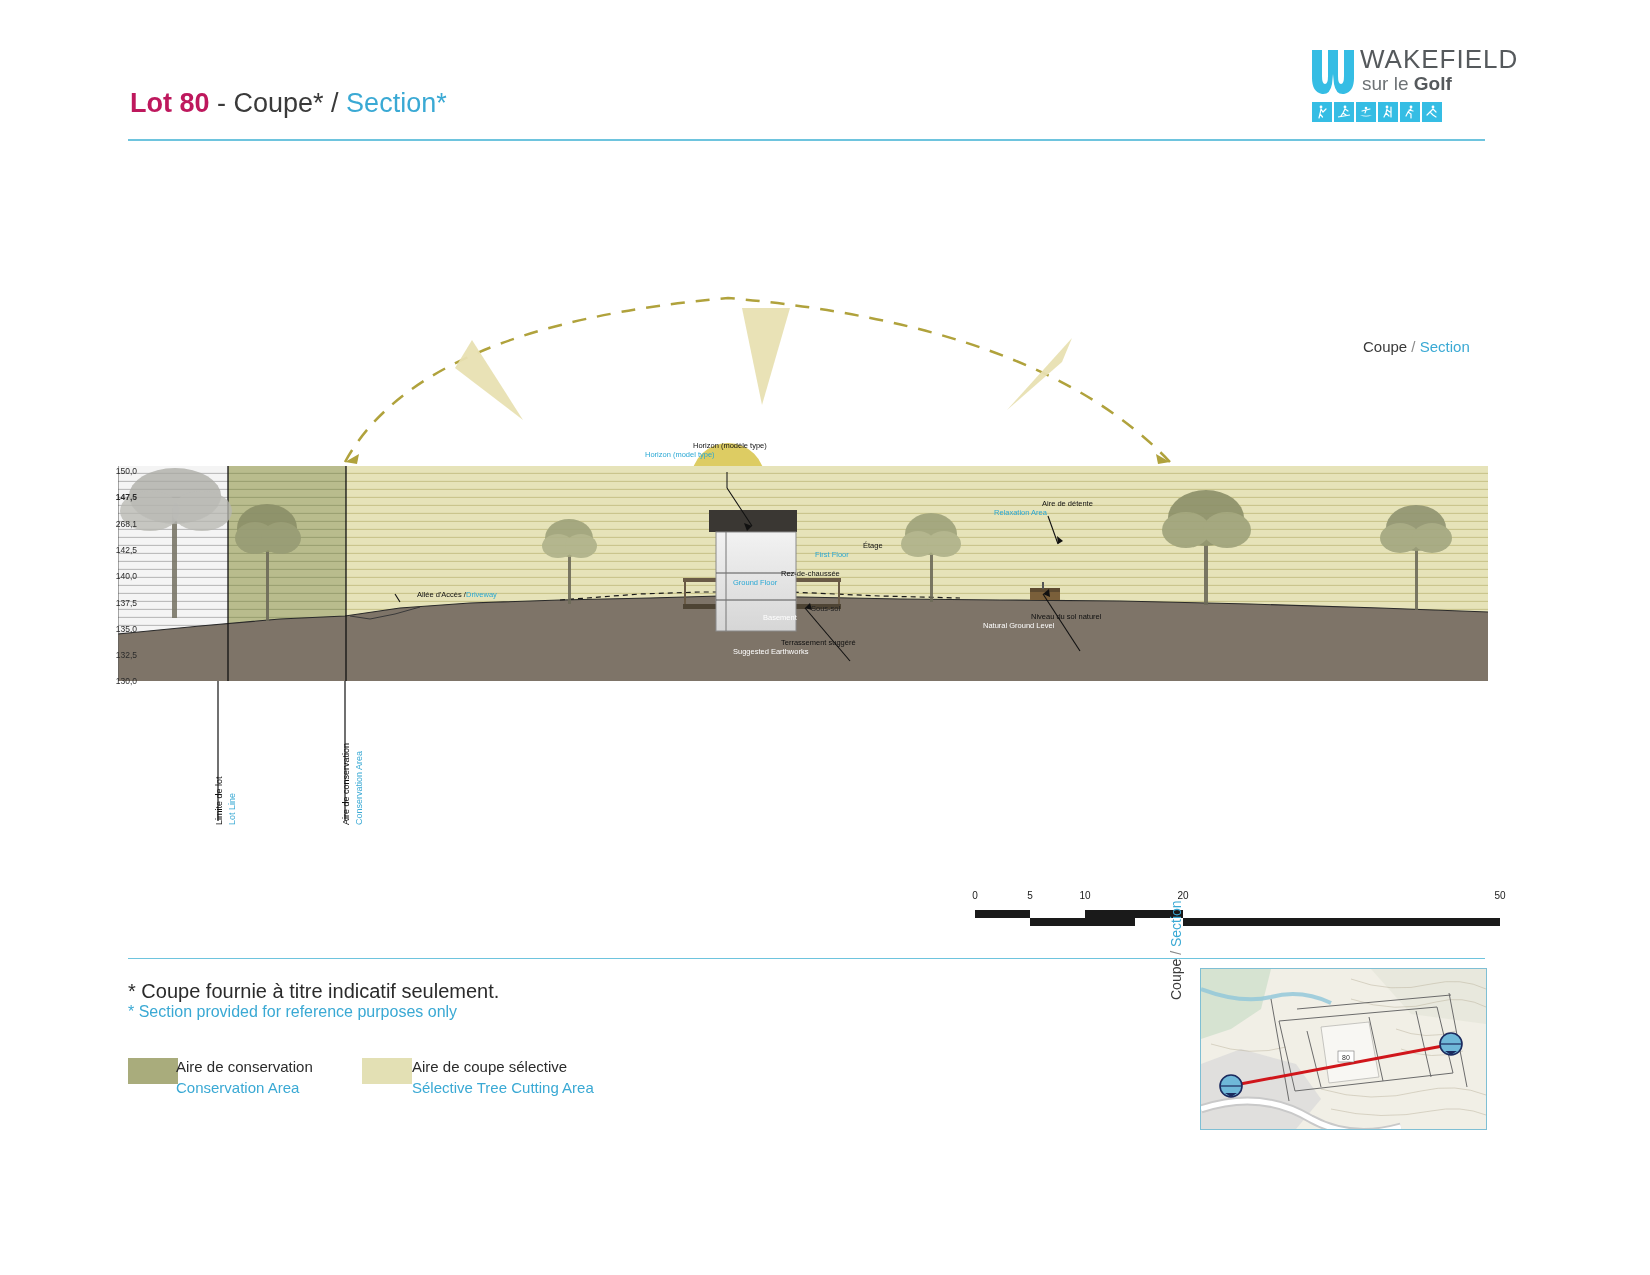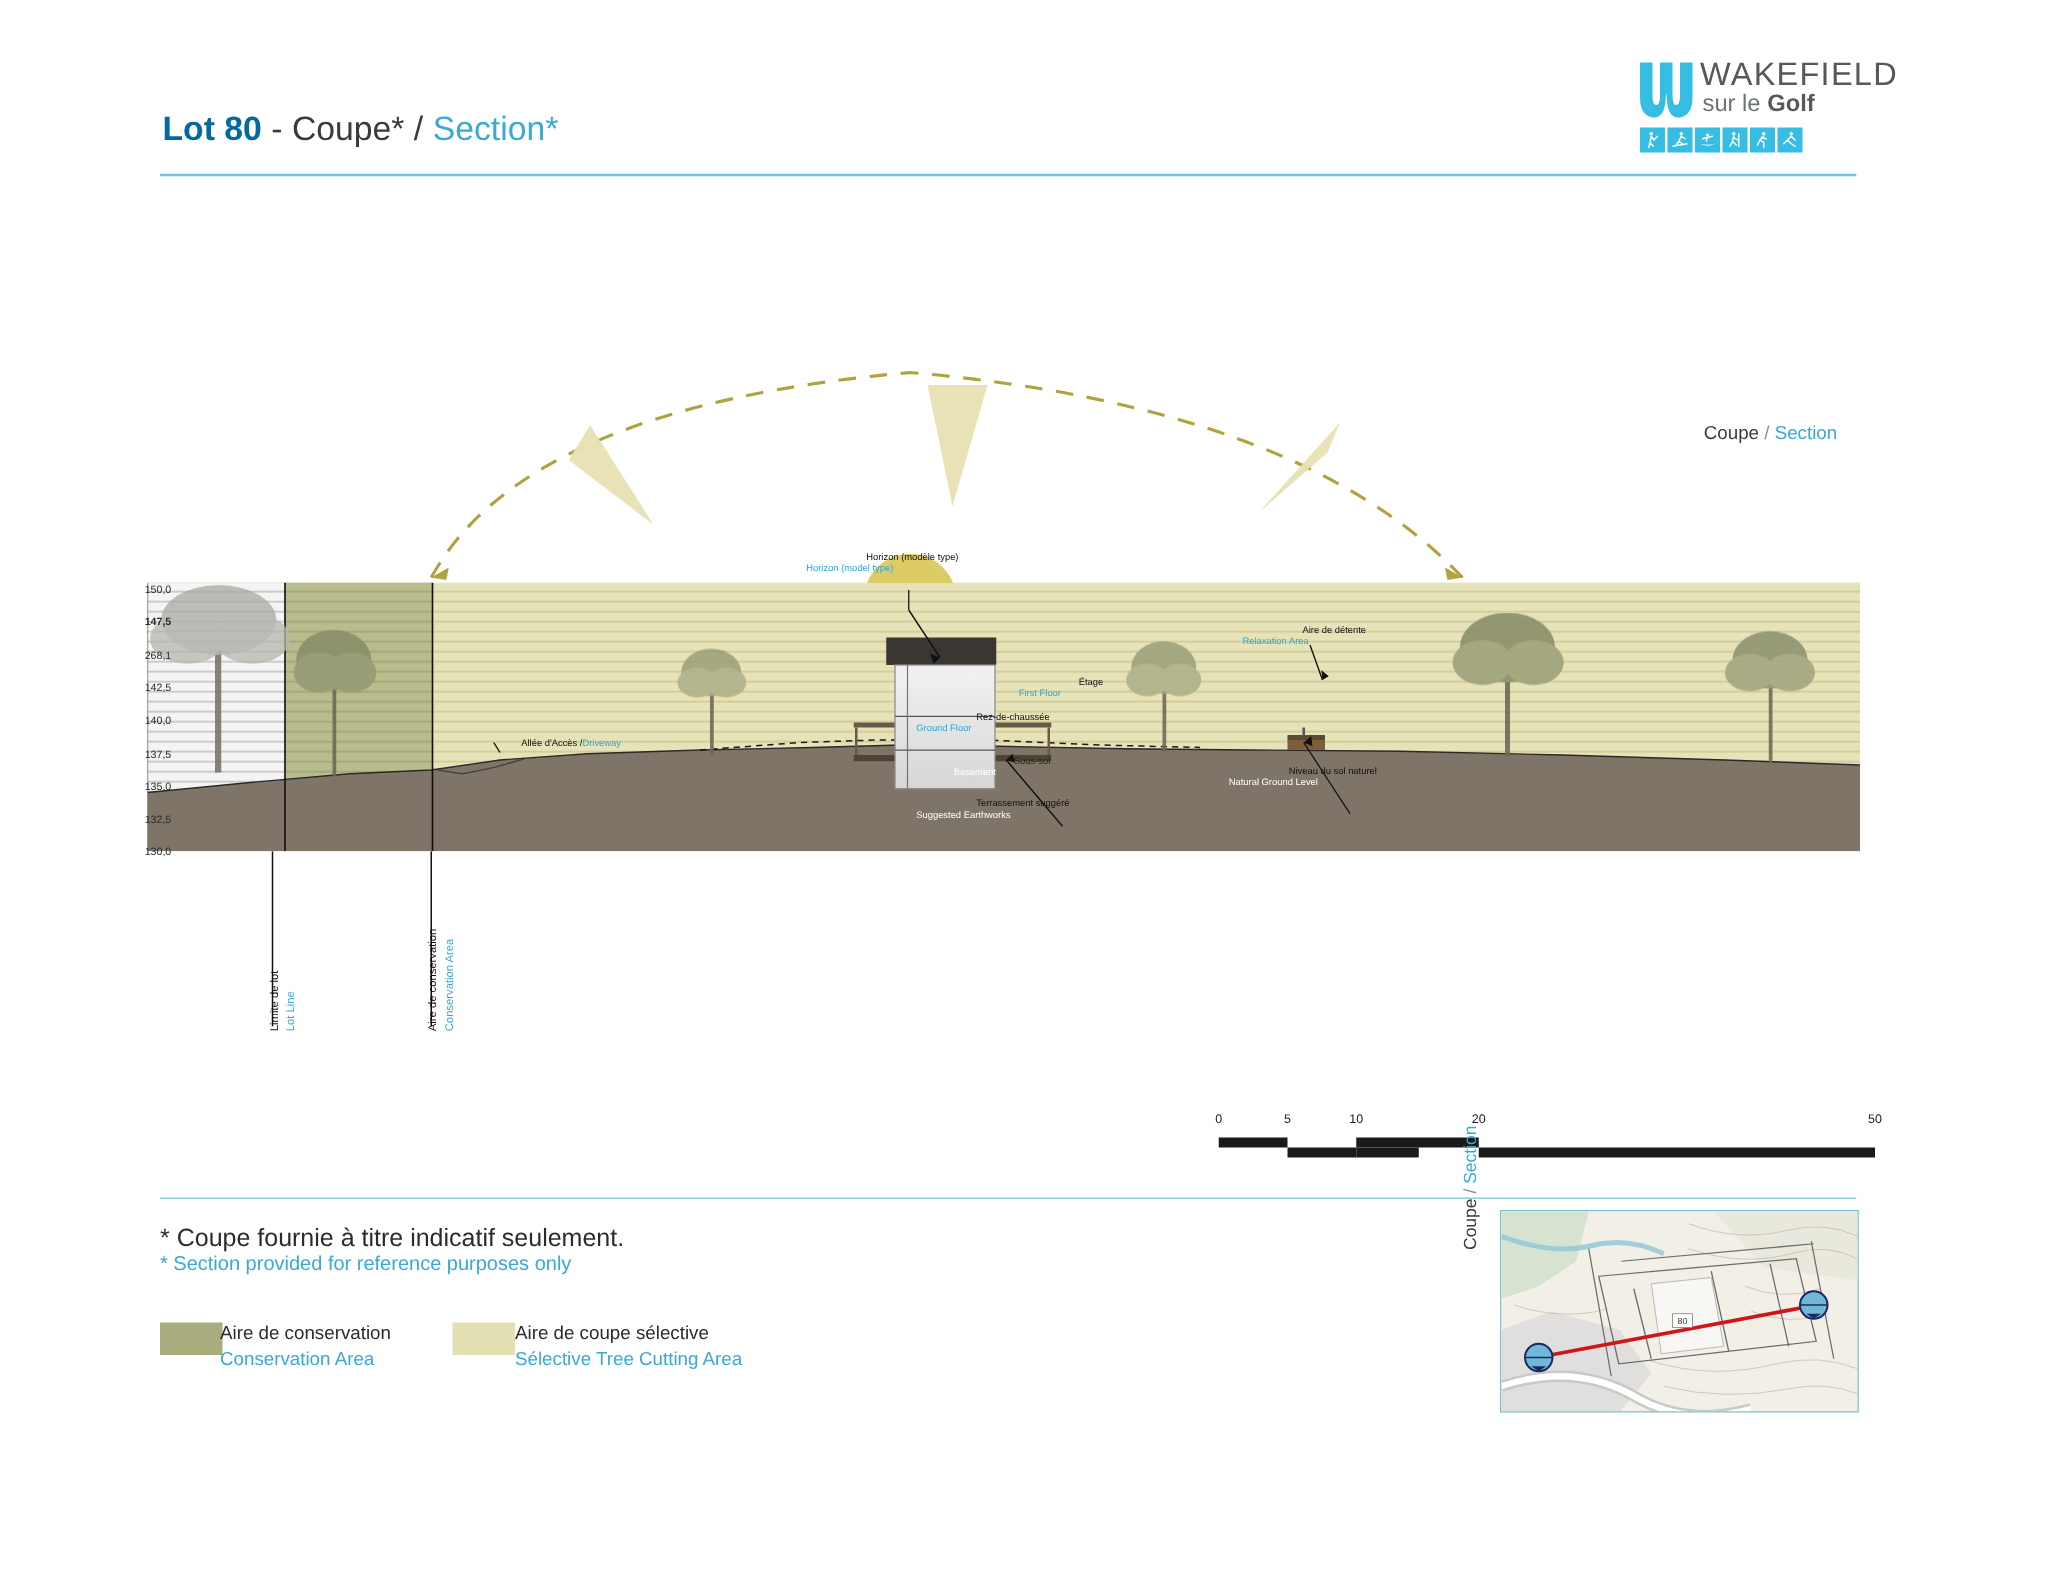--- a/index.html
+++ b/index.html
@@ -7,21 +7,21 @@
     width:1650px;height:1275px;background:#ffffff;
     font-family:"Liberation Sans", sans-serif;
     position:relative;overflow:hidden;
   }
   .fr{color:#1a1a1a;}
   .en{color:#29a8d8;}
 
   
   #header{position:absolute;left:0;top:0;width:1650px;height:150px;}
   #page-title{position:absolute;left:130px;top:88px;font-size:27px;color:#3a3a3a;white-space:nowrap;}
-  #page-title .lot{font-weight:bold;color:#0369a1;}
+  #page-title .lot{font-weight:bold;color:#be185d;}
   #page-title .sec{color:#3aa9d4;}
   #header-rule{position:absolute;left:128px;top:139px;width:1357px;height:2px;background:#6ec4de;}
 
   
   #logo{position:absolute;left:1310px;top:45px;width:180px;height:85px;}
   #logo-w{position:absolute;left:0px;top:3px;width:46px;height:48px;}
   #logo-name{position:absolute;left:50px;top:0px;font-size:26px;letter-spacing:1px;color:#55595c;line-height:28px;white-space:nowrap;}
   #logo-sub{position:absolute;left:52px;top:28px;font-size:19px;color:#6d7275;line-height:22px;white-space:nowrap;}
   #logo-sub b{color:#55595c;font-weight:bold;}
   #logo-tiles{position:absolute;left:2px;top:57px;display:flex;gap:2px;}

